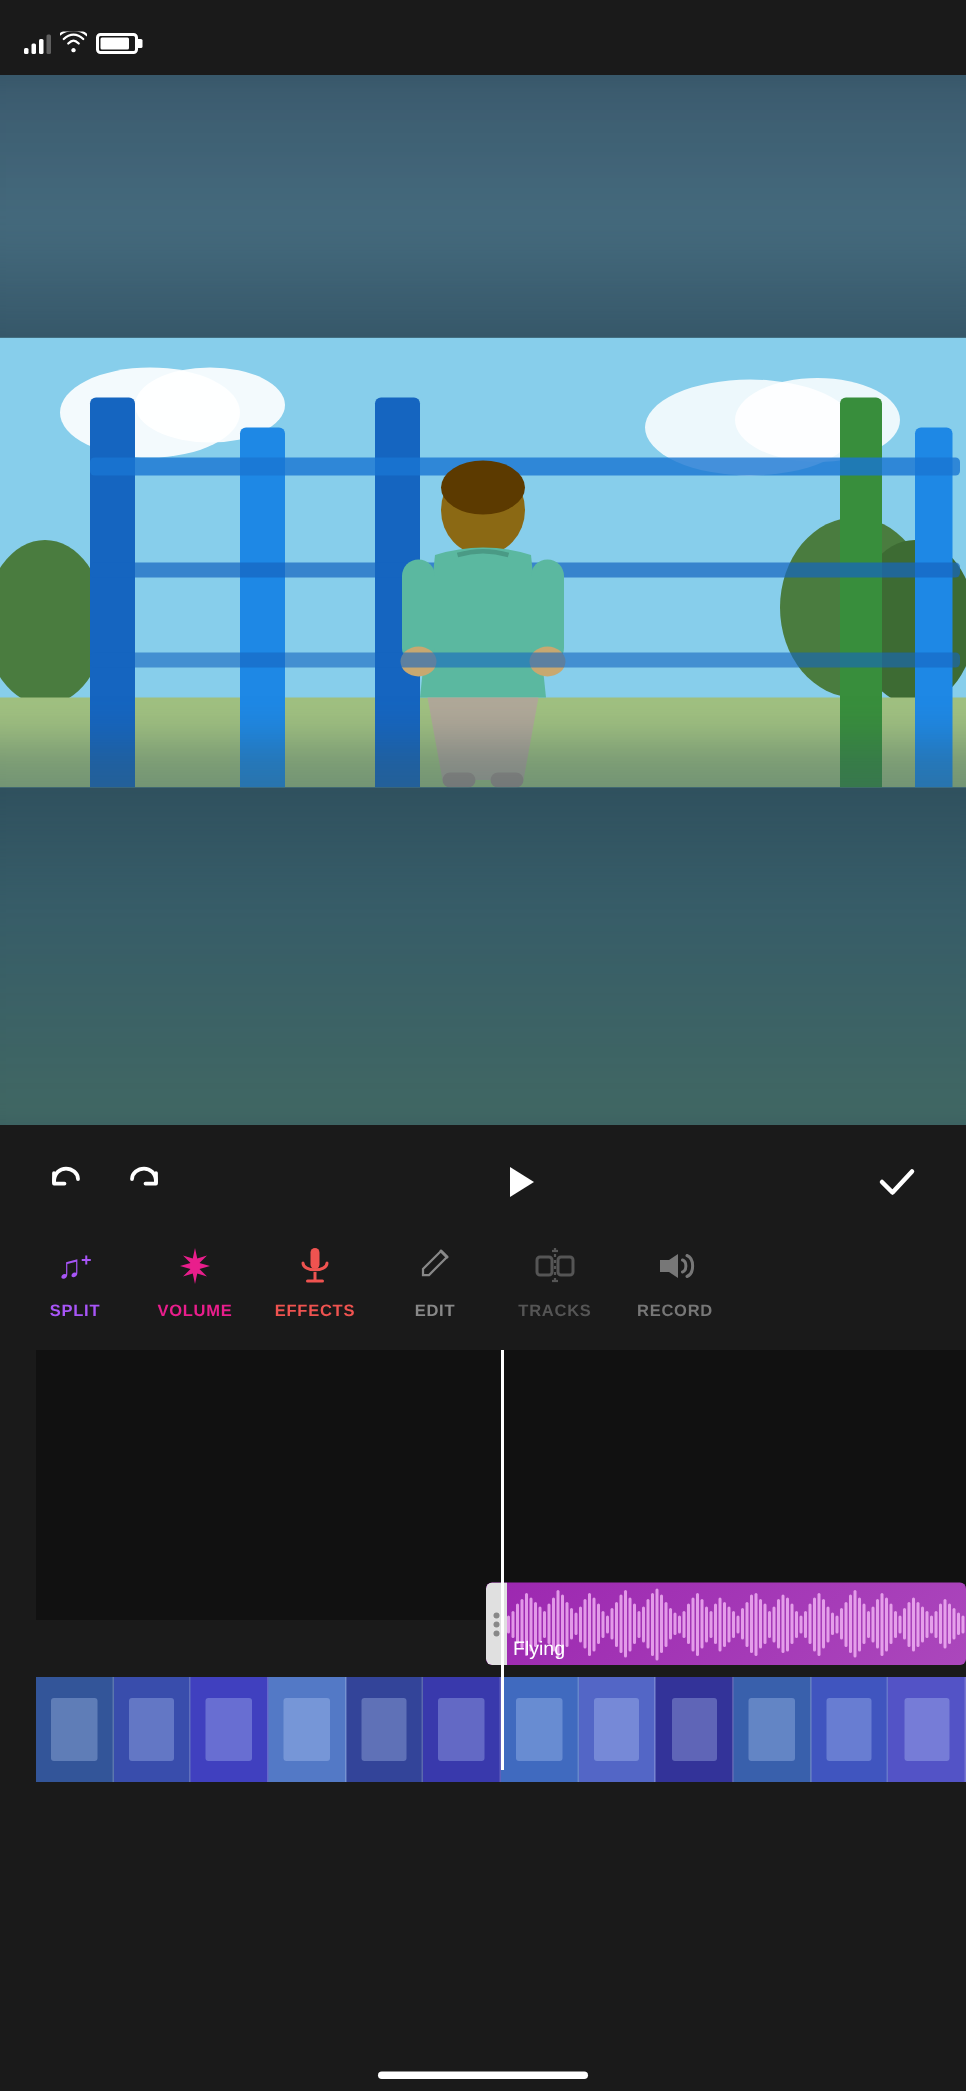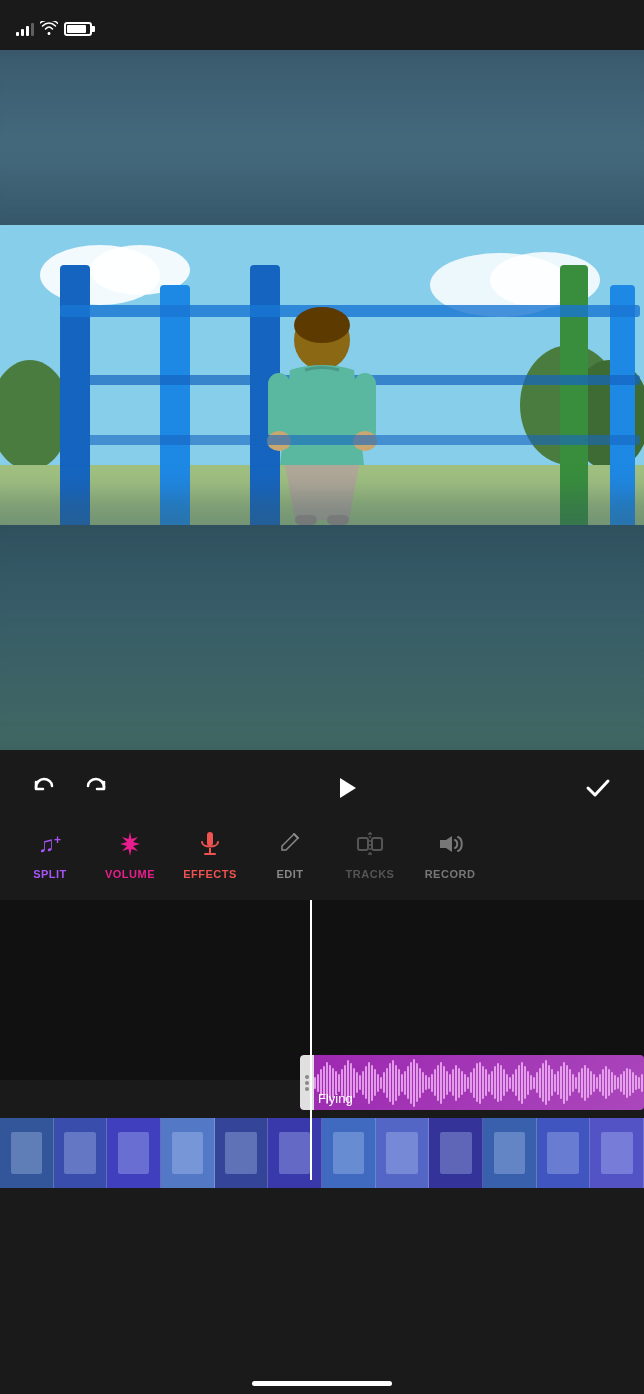--- a/index.html
+++ b/index.html
@@ -234,20 +234,21 @@
     .tool-delete .tool-label { color: #777; }
     .tool-volume .tool-icon { color: #777; }
     .tool-volume .tool-label { color: #777; }
 
     
     .timeline-area {
       position: relative;
       height: 290px;
       overflow: hidden;
       margin-top: 10px;
+      margin-left: 24px;
     }
 
     .timeline-dark {
       position: absolute;
       top: 0; left: 0; right: 0;
       height: 180px;
       background: #111;
     }
 
     

